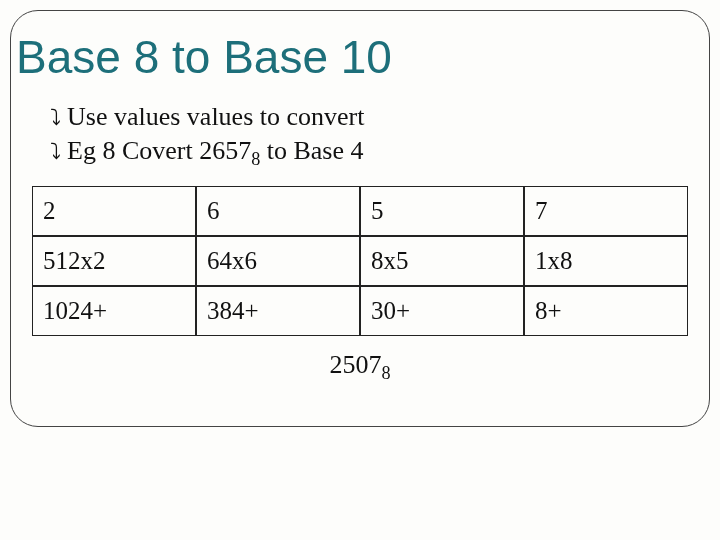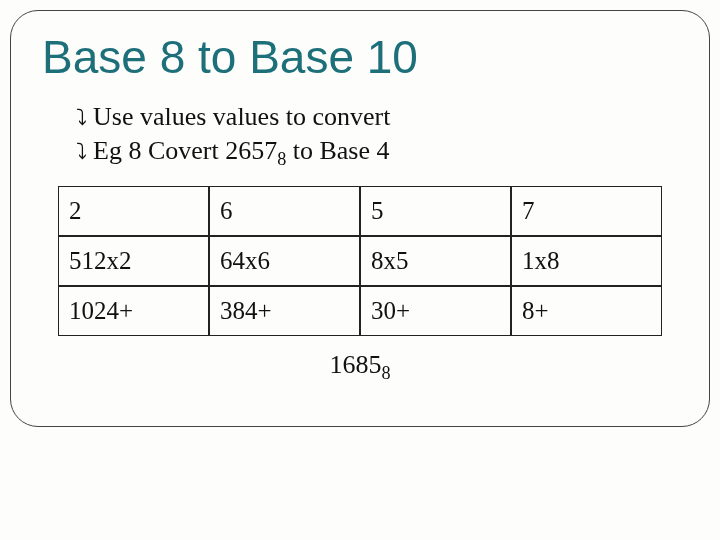--- a/index.html
+++ b/index.html
@@ -8,21 +8,21 @@
     width: 720px;
     height: 540px;
     background: #fdfdfb;
     font-family: Arial, Helvetica, sans-serif;
   }
   .slide {
     box-sizing: border-box;
     width: 720px;
     height: 437px;
     position: relative;
-    padding: 18px 34px;
+    padding: 18px 8px;
   }
   .frame {
     position: absolute;
     left: 10px;
     right: 10px;
     top: 10px;
     bottom: 10px;
     border: 1px solid #444;
     border-radius: 28px;
     pointer-events: none;
@@ -117,15 +117,15 @@
     </div>
     <div class="row">
       <div class="cell">1024+</div>
       <div class="cell">384+</div>
       <div class="cell">30+</div>
       <div class="cell">8+</div>
     </div>
   </div>
 
   <div class="result">
-    <span>1685</span><sub>8</sub>
+    <span>2507</span><sub>8</sub>
   </div>
 </div>
 
 </body></html>

